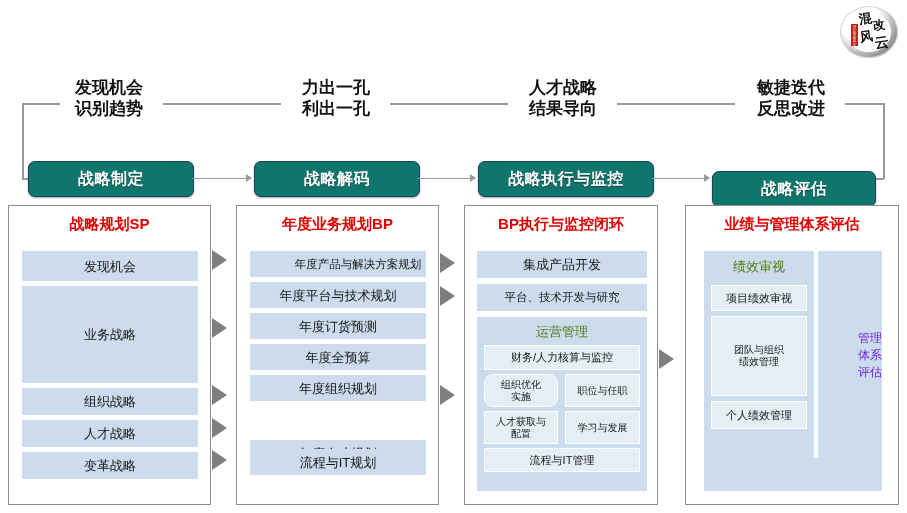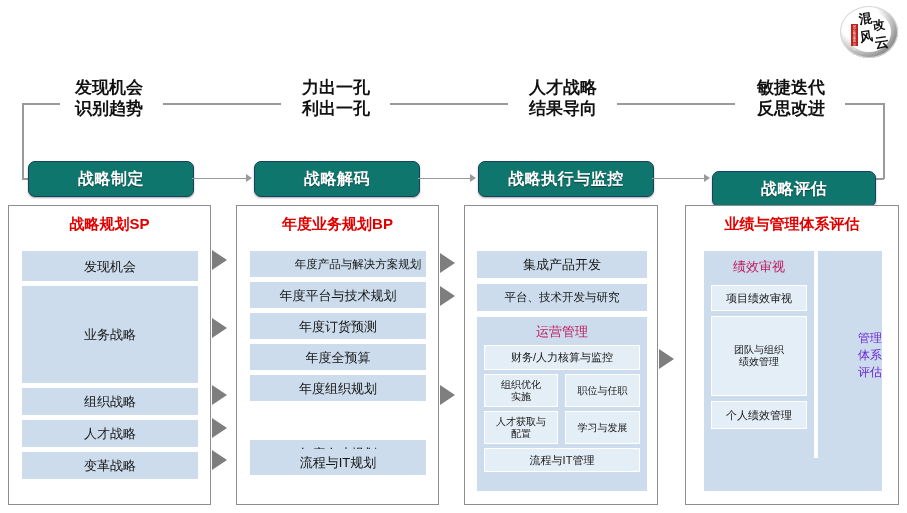--- a/index.html
+++ b/index.html
@@ -63,21 +63,21 @@
 
   
   .card{position:absolute;background:#e4eef7;border:1px solid #ffffff;
         display:flex;align-items:center;justify-content:center;text-align:center;
         box-sizing:border-box;}
   .card span{font-size:11px;color:#161616;line-height:13px;}
   .card.tiny span{font-size:10px;line-height:12px;}
 
   .grp{position:absolute;background:#ccdcec;box-sizing:border-box;}
   .grp-title{position:absolute;left:0;right:0;text-align:center;
-             font-size:13px;color:#be185d;}
+             font-size:13px;color:#4d7c0f;}
 
   
   .lshape-left{position:absolute;background:#ccdcec;}
   .lshape-right{position:absolute;background:#ccdcec;}
   .lshape-bottom{position:absolute;background:#ccdcec;}
   .vtext{position:absolute;text-align:right;font-size:12px;line-height:17px;
          color:#6d28d9;}
 
   
   .tri{position:absolute;width:0;height:0;
@@ -201,34 +201,35 @@
     <div class="row" style="left:13px;top:243px;width:176px;height:26px;">
       <span>流程与IT规划</span>
     </div>
   </div>
 
   <div class="tri" style="left:440px;top:253px;"></div>
   <div class="tri" style="left:440px;top:286px;"></div>
   <div class="tri" style="left:440px;top:385px;"></div>
 
   <div class="panel" style="left:464px;width:194px;">
+    <div class="panel-title">BP执行与监控闭环</div>
     <div class="row sm" style="left:12px;top:78px;width:170px;height:27px;">
       <span>平台、技术开发与研究</span>
     </div>
     <div class="row" style="left:12px;top:45px;width:170px;height:27px;">
       <span>集成产品开发</span>
     </div>
 
     <div class="grp" style="left:12px;top:111px;width:170px;height:174px;">
       <div class="grp-title" style="top:6px;">运营管理</div>
     </div>
     <div class="card" style="left:19px;top:139px;width:156px;height:25px;">
       <span>财务/人力核算与监控</span>
     </div>
-    <div class="card tiny" style="left:19px;top:168px;width:74px;height:33px;">
+    <div class="card tiny" style="left:19px;top:168px;width:74px;height:33px;border-radius:9px;">
       <span>组织优化<br>实施</span>
     </div>
     <div class="card tiny" style="left:100px;top:168px;width:75px;height:33px;">
       <span>职位与任职</span>
     </div>
     <div class="card tiny" style="left:19px;top:205px;width:74px;height:33px;">
       <span>人才获取与<br>配置</span>
     </div>
     <div class="card tiny" style="left:100px;top:205px;width:75px;height:33px;">
       <span>学习与发展</span>

